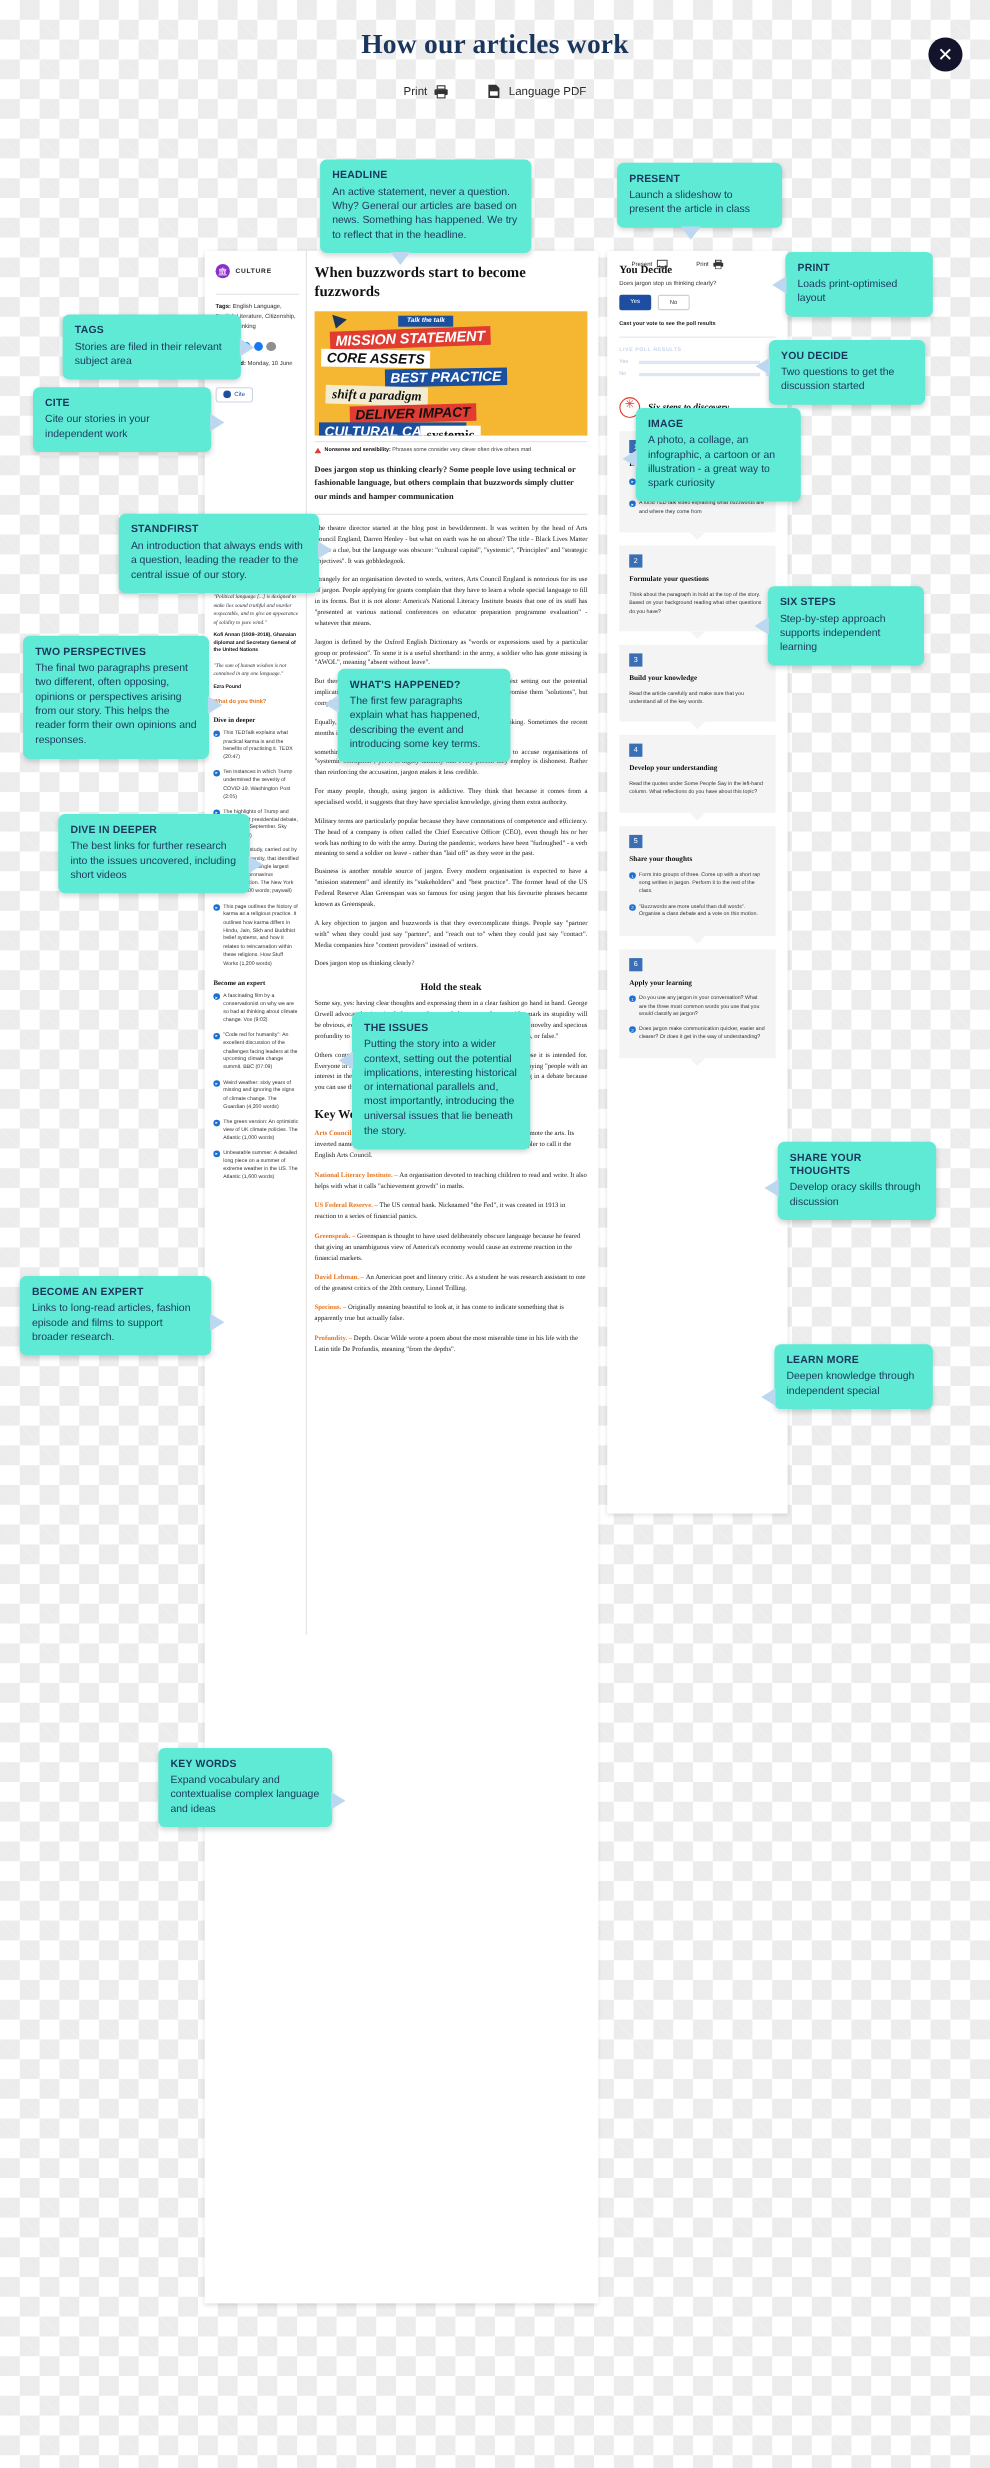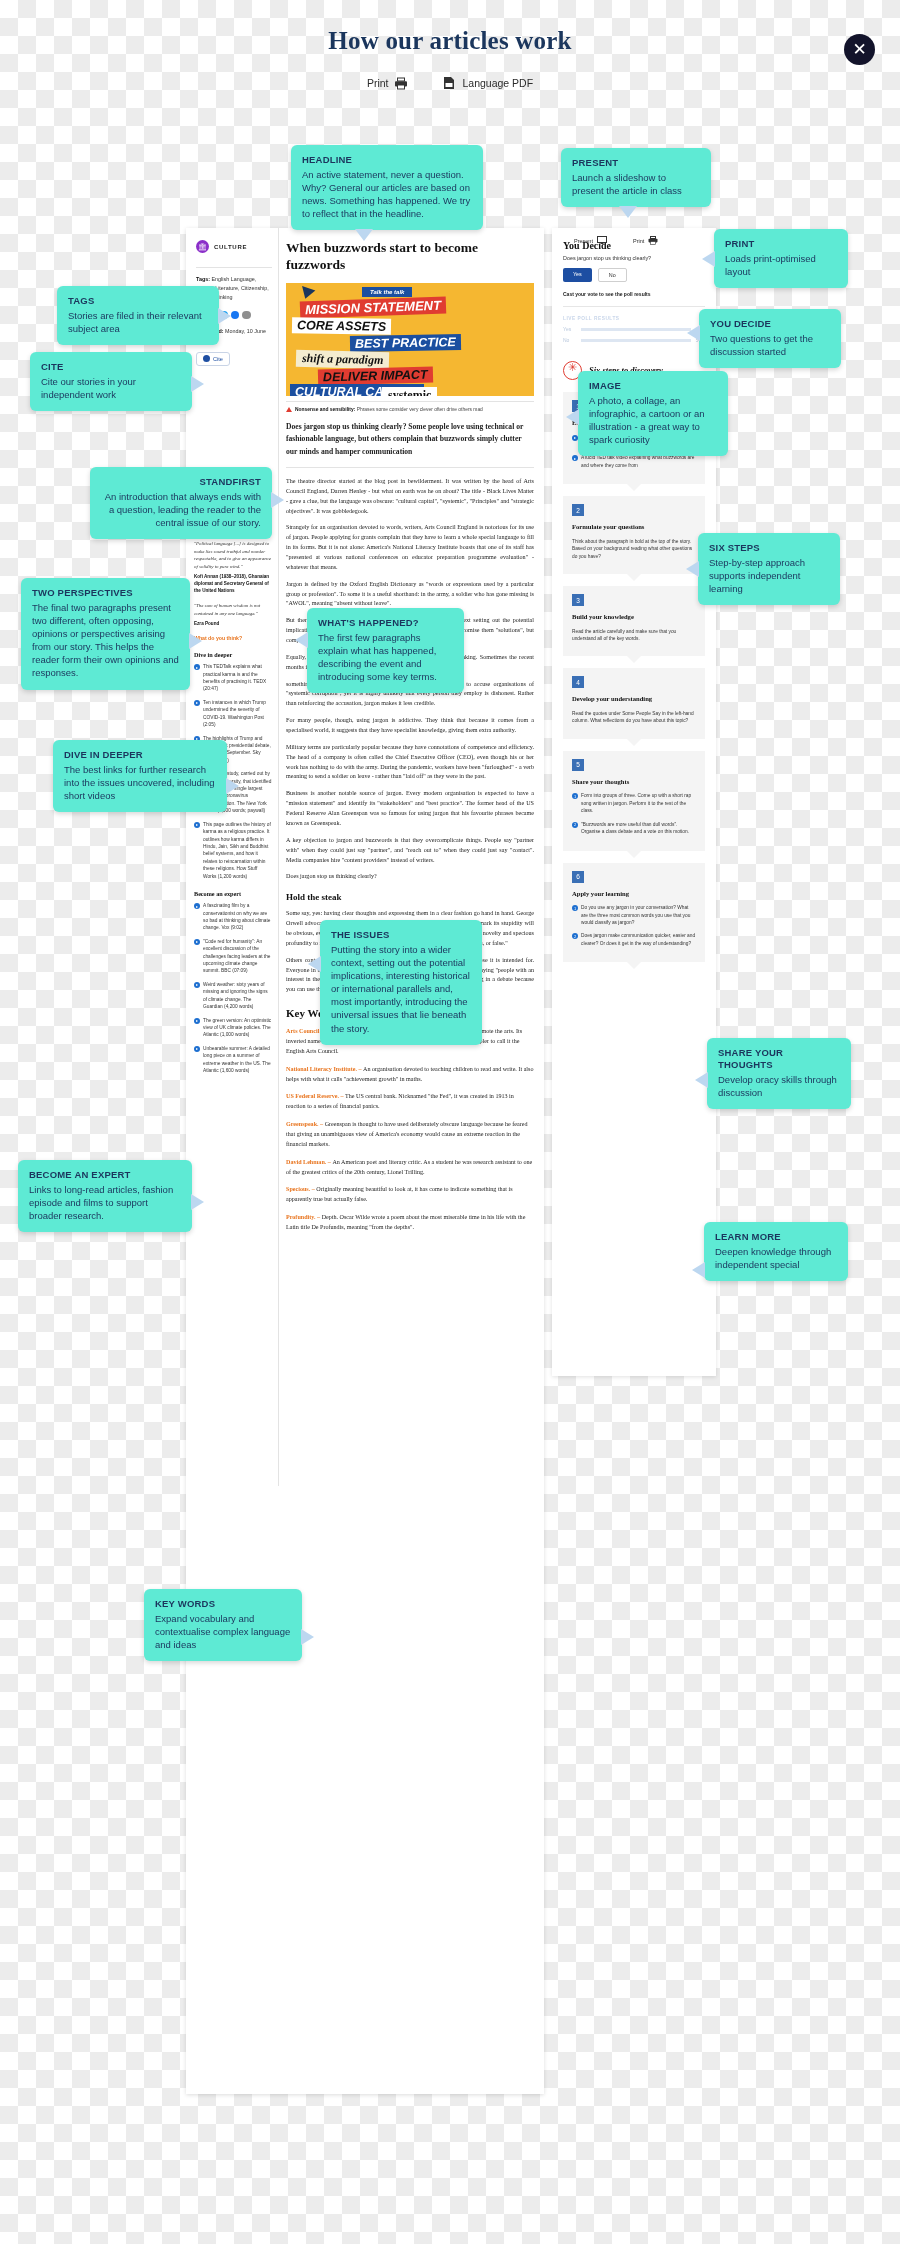--- a/index.html
+++ b/index.html
@@ -60,21 +60,21 @@
   .w6{left:4px;top:101px;background:#1b4fa0;color:#fff;font-size:12.5px;padding:1px 5px;font-style:normal;}
   .hero .scrap{position:absolute;left:14px;top:5px;width:0;height:0;border-left:7px solid transparent;border-right:7px solid transparent;border-top:11px solid #1b365d;transform:rotate(18deg);}
   .syst{position:absolute;left:96px;top:104px;background:#fff;color:#111;font-size:12px;font-weight:900;padding:1px 6px;font-family:"Liberation Serif",serif;}
   .caption{margin-top:5px;display:flex;gap:3px;align-items:flex-start;border-top:1px solid #e3e3e3;padding-top:4px;}
   .caption .tri{width:0;height:0;border-left:3px solid transparent;border-right:3px solid transparent;border-bottom:5px solid #e03c31;margin-top:1px;flex:0 0 auto;}
   .caption p{margin:0;font-size:4.9px;line-height:1.5;color:#444;}
   .caption b{color:#111;}
   .standfirst{margin-top:8px;font-family:"Liberation Serif",serif;font-weight:700;font-size:7.6px;line-height:1.62;color:#222;}
   .hr{height:1px;background:#e3e3e3;margin:9px 0;}
   .body-col p.tx{margin:0 0 7px;font-family:"Liberation Serif",serif;font-size:6.1px;line-height:1.62;color:#222;text-align:justify;}
-  .sub-h{font-family:"Liberation Serif",serif;font-weight:700;font-size:9px;color:#111;margin:10px 0 7px;}
+  .sub-h{font-family:"Liberation Serif",serif;font-weight:700;font-size:9px;color:#111;margin:10px 0 7px;text-align:center;}
 
   
   .side-col{position:absolute;left:8px;top:300px;width:78px;}
   .side-h{font-family:"Liberation Serif",serif;font-weight:700;font-size:6.2px;color:#111;margin-bottom:5px;}
   .quote{font-family:"Liberation Serif",serif;font-style:italic;font-size:4.9px;line-height:1.55;color:#333;margin-bottom:4px;}
   .qattr{font-size:4.6px;font-weight:700;line-height:1.5;color:#111;margin-bottom:7px;}
   .wdyt{font-size:5.2px;font-weight:700;color:#e8741e;margin:6px 0 10px;}
   .bullet{display:flex;gap:3px;margin-bottom:6px;}
   .bullet .bd{flex:0 0 auto;width:6px;height:6px;border-radius:50%;background:#1d6fd0;color:#fff;font-size:4px;display:flex;align-items:center;justify-content:center;margin-top:1px;}
   .bullet p{margin:0;font-size:4.8px;line-height:1.55;color:#333;}
@@ -416,21 +416,21 @@
   <div class="d">Two questions to get the discussion started</div>
   <span class="tail l" style="top:16px;"></span>
 </div>
 
 <div class="co" style="left:578px;top:371px;width:128px;">
   <div class="t">IMAGE</div>
   <div class="d">A photo, a collage, an infographic, a cartoon or an illustration - a great way to spark curiosity</div>
   <span class="tail l" style="top:38px;"></span>
 </div>
 
-<div class="co" style="left:90px;top:467px;width:160px;text-align:right;">
+<div class="co" style="left:108px;top:467px;width:160px;">
   <div class="t">STANDFIRST</div>
   <div class="d">An introduction that always ends with a question, leading the reader to the central issue of our story.</div>
   <span class="tail r" style="top:25px;"></span>
 </div>
 
 <div class="co" style="left:21px;top:578px;width:147px;">
   <div class="t">TWO PERSPECTIVES</div>
   <div class="d">The final two paragraphs present two different, often opposing, opinions or perspectives arising from our story. This helps the reader form their own opinions and responses.</div>
   <span class="tail r" style="top:55px;"></span>
 </div>

